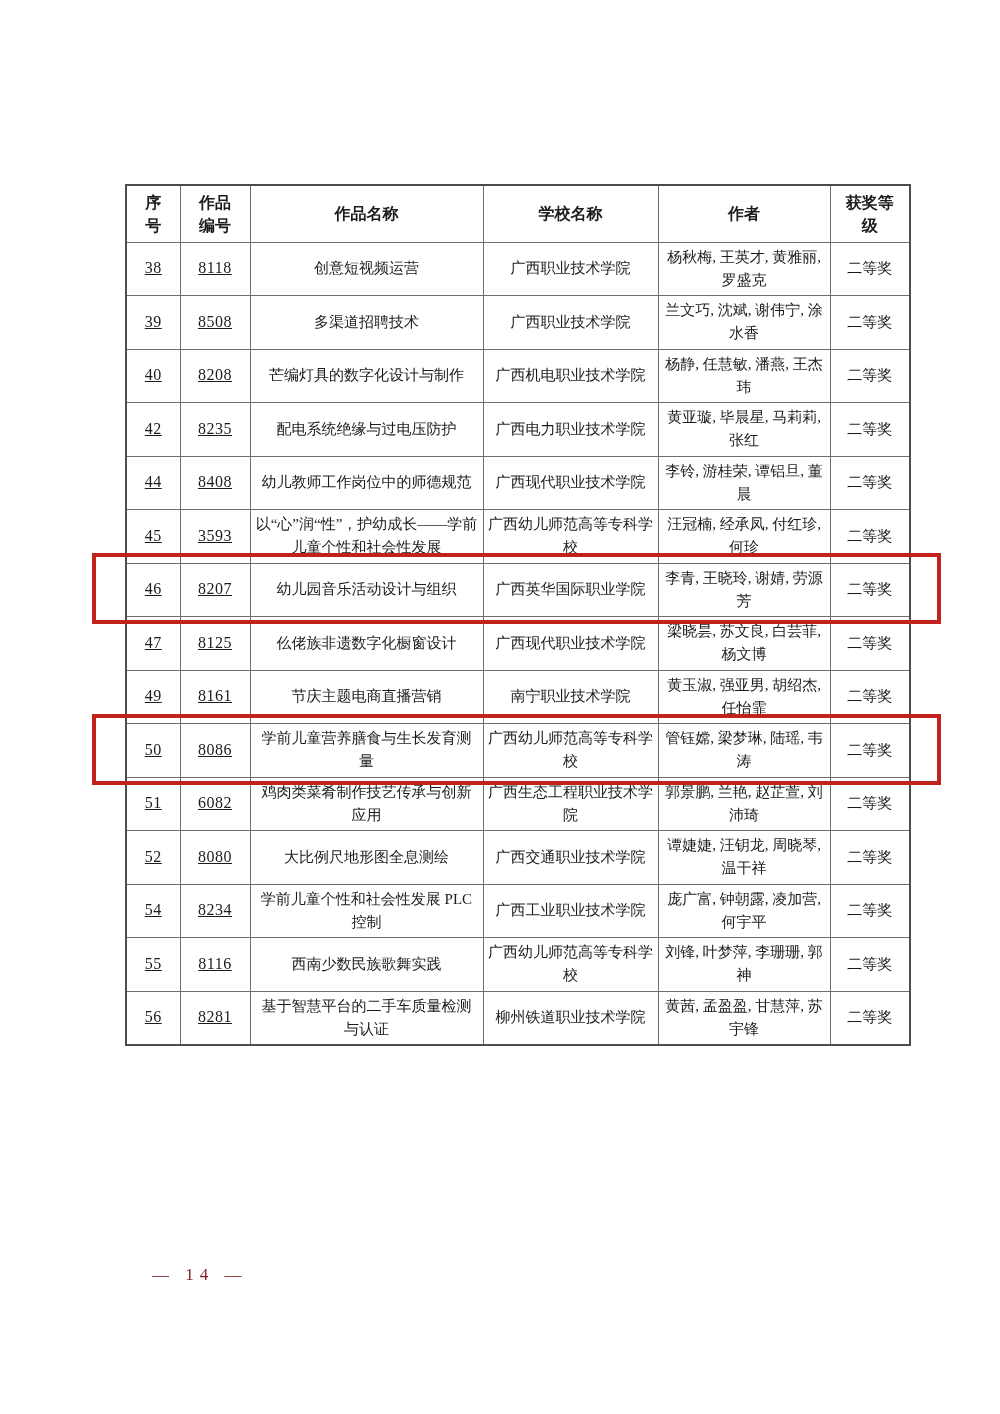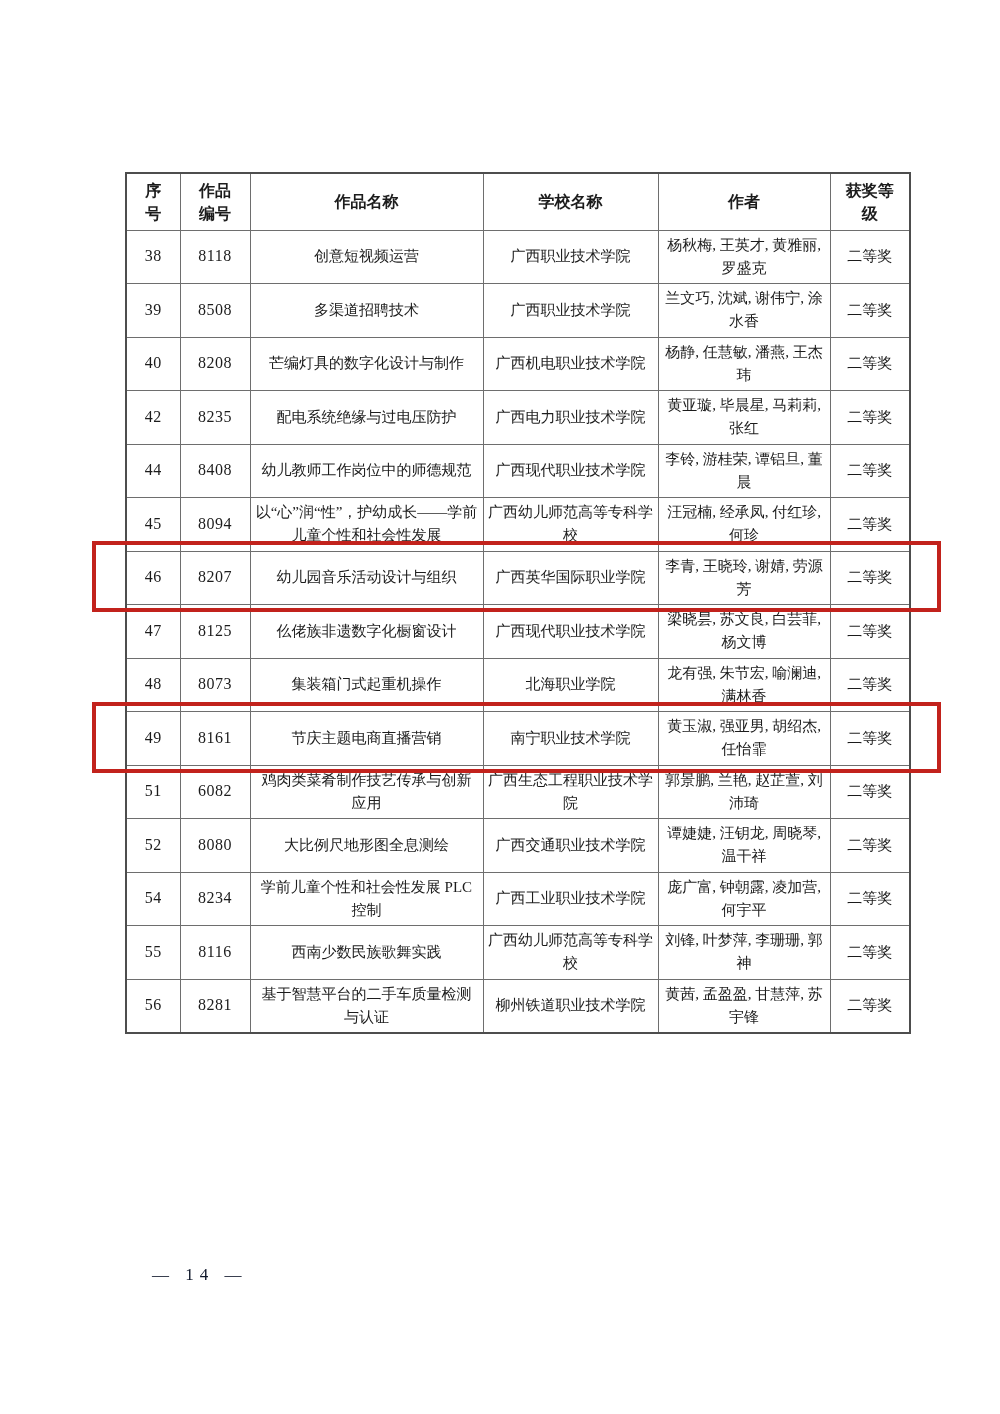--- a/index.html
+++ b/index.html
@@ -9,21 +9,21 @@
     height: 1414px;
     position: relative;
     font-family: "Liberation Serif", "DejaVu Serif", serif;
     color: #1c1c1c;
   }
   .page { position: absolute; inset: 0; }
 
   .table-wrap {
     position: absolute;
     left: 125px;
-    top: 172px;
+    top: 184px;
     width: 784px;
   }
 
   table {
     width: 784px;
     border-collapse: collapse;
     table-layout: fixed;
     border: 2px solid #4d4d4d;
   }
   col.c-no     { width: 54px; }
@@ -49,37 +49,38 @@
   td {
     font-size: 15px;
     line-height: 1.55;
     padding: 3px 4px;
     height: 52px;
     word-break: break-all;
   }
   td[data-name="cell-serial"], td[data-name="cell-code"] {
     font-size: 16px;
     letter-spacing: 0.5px;
+    text-decoration: underline;
   }
 
   .red-box {
     position: absolute;
     left: -33px;
     width: 849px;
     border: 4px solid #c2221c;
     pointer-events: none;
   }
 
   .page-number {
     position: absolute;
     left: 152px;
     top: 1265px;
     font-size: 17px;
     letter-spacing: 6px;
-    color: #0f172a;
+    color: #7f1d1d;
   }
 </style>
 </head>
 <body>
 
 <div class="page" data-name="document-page">
 
   <div class="table-wrap" data-name="table-container" style="position: relative;">
     <table data-name="awards-table">
       <colgroup>
@@ -136,21 +137,21 @@
           <tr data-name="table-row">
             <td data-name="cell-serial">44</td>
             <td data-name="cell-code">8408</td>
             <td data-name="cell-title">幼儿教师工作岗位中的师德规范</td>
             <td data-name="cell-school">广西现代职业技术学院</td>
             <td data-name="cell-authors">李铃, 游桂荣, 谭铝旦, 董晨</td>
             <td data-name="cell-award">二等奖</td>
           </tr>
           <tr data-name="table-row">
             <td data-name="cell-serial">45</td>
-            <td data-name="cell-code">8094</td>
+            <td data-name="cell-code">3593</td>
             <td data-name="cell-title">以“心”润“性”，护幼成长——学前儿童个性和社会性发展</td>
             <td data-name="cell-school">广西幼儿师范高等专科学校</td>
             <td data-name="cell-authors">汪冠楠, 经承凤, 付红珍, 何珍</td>
             <td data-name="cell-award">二等奖</td>
           </tr>
           <tr data-name="table-row">
             <td data-name="cell-serial">46</td>
             <td data-name="cell-code">8207</td>
             <td data-name="cell-title">幼儿园音乐活动设计与组织</td>
             <td data-name="cell-school">广西英华国际职业学院</td>
@@ -159,36 +160,36 @@
           </tr>
           <tr data-name="table-row">
             <td data-name="cell-serial">47</td>
             <td data-name="cell-code">8125</td>
             <td data-name="cell-title">仫佬族非遗数字化橱窗设计</td>
             <td data-name="cell-school">广西现代职业技术学院</td>
             <td data-name="cell-authors">梁晓昙, 苏文良, 白芸菲, 杨文博</td>
             <td data-name="cell-award">二等奖</td>
           </tr>
           <tr data-name="table-row">
-            <td data-name="cell-serial">48</td>
-            <td data-name="cell-code">8073</td>
-            <td data-name="cell-title">集装箱门式起重机操作</td>
-            <td data-name="cell-school">北海职业学院</td>
-            <td data-name="cell-authors">龙有强, 朱节宏, 喻澜迪, 满林香</td>
-            <td data-name="cell-award">二等奖</td>
-          </tr>
-          <tr data-name="table-row">
             <td data-name="cell-serial">49</td>
             <td data-name="cell-code">8161</td>
             <td data-name="cell-title">节庆主题电商直播营销</td>
             <td data-name="cell-school">南宁职业技术学院</td>
             <td data-name="cell-authors">黄玉淑, 强亚男, 胡绍杰, 任怡霏</td>
             <td data-name="cell-award">二等奖</td>
           </tr>
           <tr data-name="table-row">
+            <td data-name="cell-serial">50</td>
+            <td data-name="cell-code">8086</td>
+            <td data-name="cell-title">学前儿童营养膳食与生长发育测量</td>
+            <td data-name="cell-school">广西幼儿师范高等专科学校</td>
+            <td data-name="cell-authors">管钰嫦, 梁梦琳, 陆瑶, 韦涛</td>
+            <td data-name="cell-award">二等奖</td>
+          </tr>
+          <tr data-name="table-row">
             <td data-name="cell-serial">51</td>
             <td data-name="cell-code">6082</td>
             <td data-name="cell-title">鸡肉类菜肴制作技艺传承与创新应用</td>
             <td data-name="cell-school">广西生态工程职业技术学院</td>
             <td data-name="cell-authors">郭景鹏, 兰艳, 赵芷萱, 刘沛琦</td>
             <td data-name="cell-award">二等奖</td>
           </tr>
           <tr data-name="table-row">
             <td data-name="cell-serial">52</td>
             <td data-name="cell-code">8080</td>

